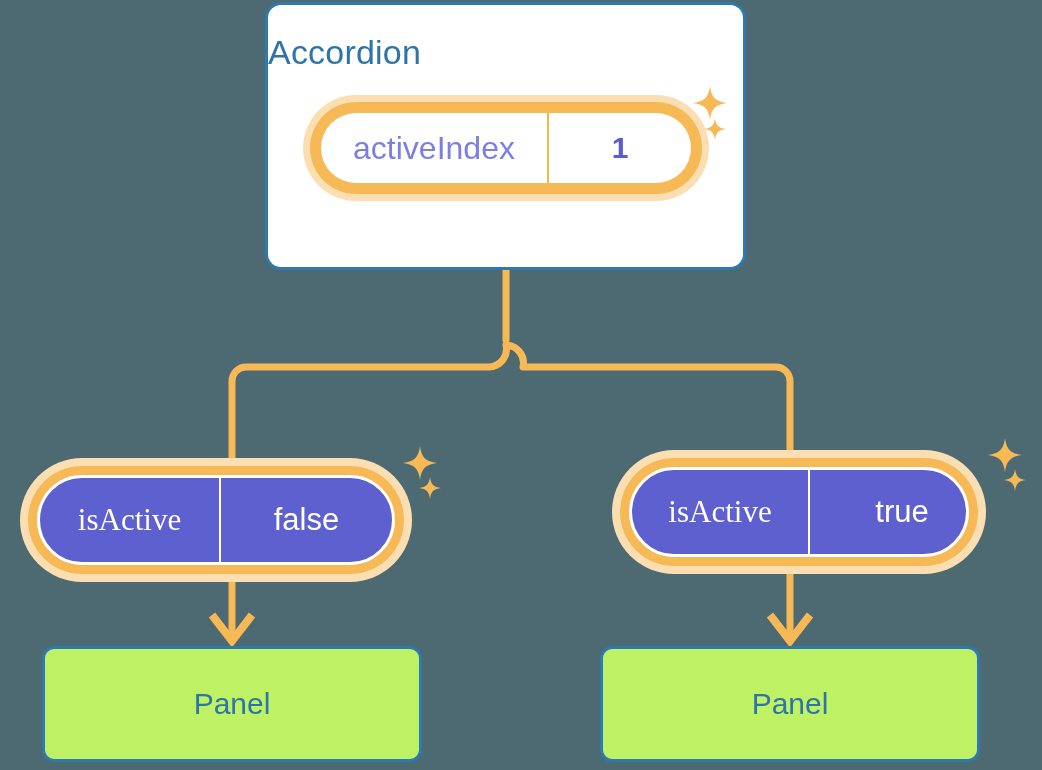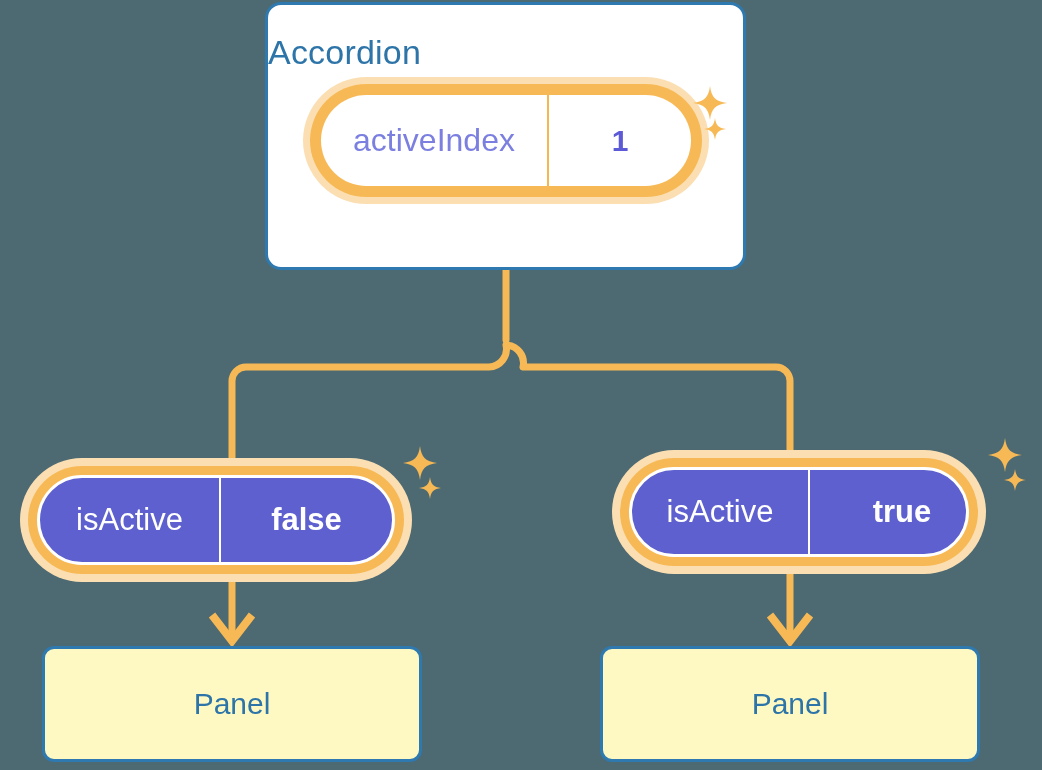--- a/index.html
+++ b/index.html
@@ -56,53 +56,53 @@
     overflow:hidden;
   }
   .pill-key,.pill-val{
     display:flex;align-items:center;justify-content:center;
     height:100%;
     box-sizing:border-box;
     white-space:nowrap;
   }
 
   
-  #active-index-pill{left:303px;top:77px;width:406px;height:127px;text-align:center;}
+  #active-index-pill{left:303px;top:95px;width:406px;height:106px;text-align:center;}
   #active-index-pill .pill-ring{inset:7px;background:#f7b955;}
   #active-index-pill .pill-body{inset:18px;background:#ffffff;}
   #active-index-pill .pill-key{
     flex:0 0 228px;color:#7b7fe0;font-size:32px;
     border-right:2px solid #f3b84f;
   }
   #active-index-pill .pill-val{
     flex:1;color:#5c5ad6;font-size:30px;font-weight:bold;
   }
 
   
   .pill-dark .pill-ring{background:#f7b955;}
   .pill-dark .pill-body{background:#5d60ce;border:3px solid #ffffff;}
-  .pill-dark .pill-key{color:#ffffff;font-size:31px;border-right:2px solid #ffffff;}
-  .pill-dark .pill-val{color:#ffffff;font-size:31px;font-weight:bold;}
+  .pill-dark .pill-key{color:#ffffff;font-size:31px;border-right:2px solid #ffffff;font-family:Liberation Serif, serif;}
+  .pill-dark .pill-val{color:#ffffff;font-size:31px;font-weight:normal;}
 
   #pill-false{left:20px;top:458px;width:392px;height:124px;}
   #pill-false .pill-ring{inset:8px;}
   #pill-false .pill-body{inset:17px;}
   #pill-false .pill-key{flex:0 0 181px;}
   #pill-false .pill-val{flex:1;}
 
   #pill-true{left:612px;top:450px;width:374px;height:124px;}
   #pill-true .pill-ring{inset:8px;}
   #pill-true .pill-body{inset:17px;}
   #pill-true .pill-key{flex:0 0 178px;}
   #pill-true .pill-val{flex:1;padding-left:28px;}
 
   
   .panel{
     position:absolute;
-    background:#fef9c3;
+    background:#bef264;
     border:3px solid #2e79b0;
     border-radius:12px;
     box-sizing:border-box;
     display:flex;align-items:center;justify-content:center;
   }
   .panel-label{font-size:30px;color:#2d74a8;}
   #panel-left{left:42px;top:646px;width:380px;height:116px;}
   #panel-right{left:600px;top:646px;width:380px;height:116px;}
 
   

